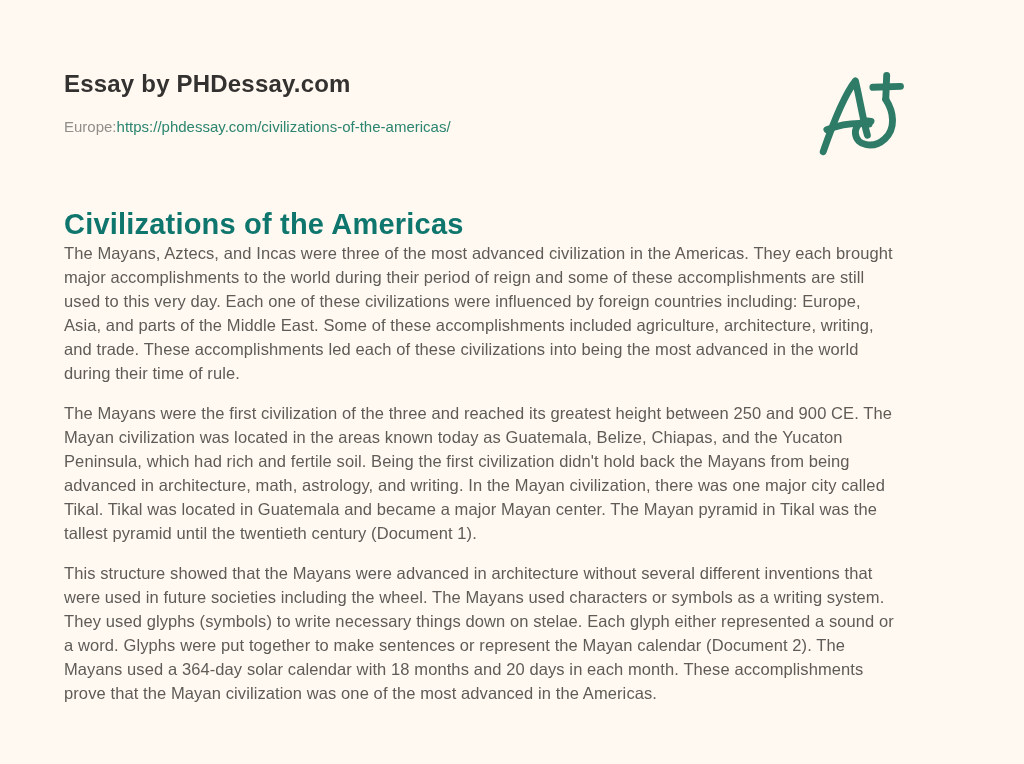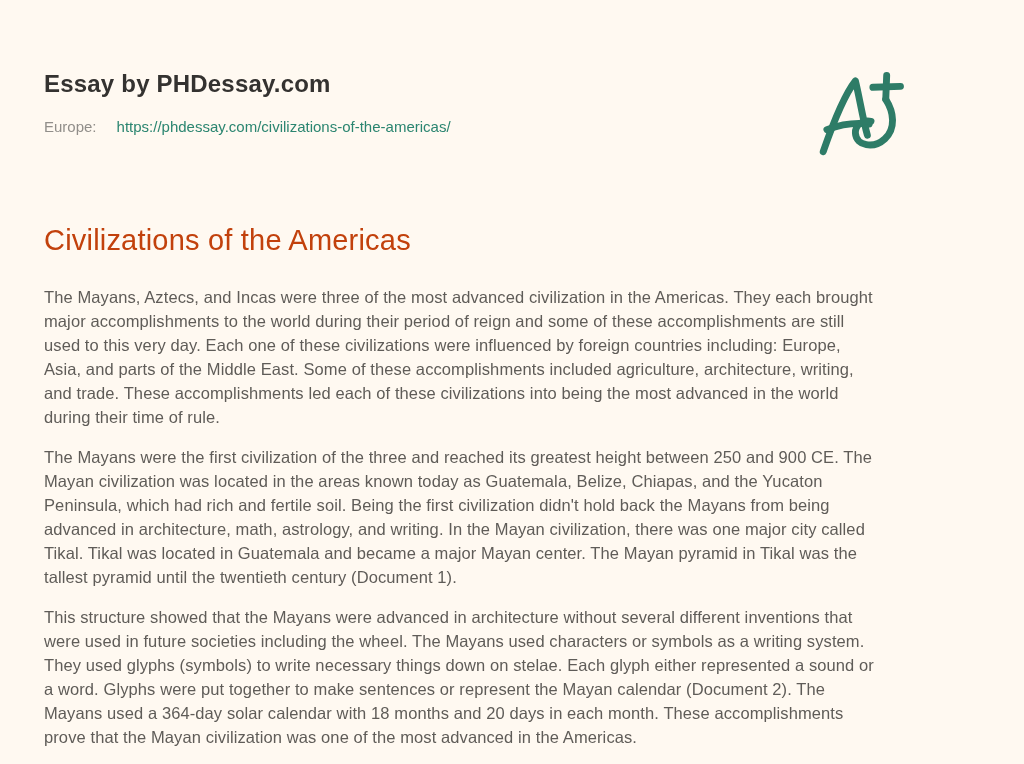--- a/index.html
+++ b/index.html
@@ -7,21 +7,21 @@
     width: 1024px;
     font-family: "Liberation Sans", "DejaVu Sans", sans-serif;
   }
   body {
     background: #FFF9F1;
   }
   .page {
     width: 1008px;
     height: 764px;
     background: #FFF9F1;
-    padding: 70px 96px 30px 44px;
+    padding: 70px 96px 30px 64px;
     overflow: hidden;
   }
   .header-row {
     display: flex;
     justify-content: space-between;
     align-items: flex-start;
   }
   .header-left h2 {
     font-size: 24px;
     font-weight: 700;
@@ -29,39 +29,38 @@
     letter-spacing: 0.2px;
     margin-bottom: 20px;
   }
   .source-line {
     font-size: 15px;
     color: #918E8A;
   }
   .source-line a {
     color: #2B8570;
     text-decoration: none;
-    margin-left: 20px;
+    margin-left: 0;
   }
   .logo-wrap {
     width: 96px;
     height: 92px;
     margin-top: -2px;
     margin-right: 4px;
     flex-shrink: 0;
   }
   .logo-wrap svg { width: 100%; height: 100%; }
   h1.essay-title {
-    margin-top: 64px;
+    margin-top: 48px;
     font-size: 29px;
-    font-weight: 400;
-    color: #c2410c;
+    font-weight: 700;
+    color: #0f766e;
     letter-spacing: 0.2px;
   }
   .essay-body {
-    margin-top: 28px;
     max-width: 834px;
   }
   .essay-body p {
     font-size: 16.5px;
     line-height: 24px;
     color: #5F5C58;
     margin-bottom: 16px;
     letter-spacing: 0.1px;
   }
 </style>

